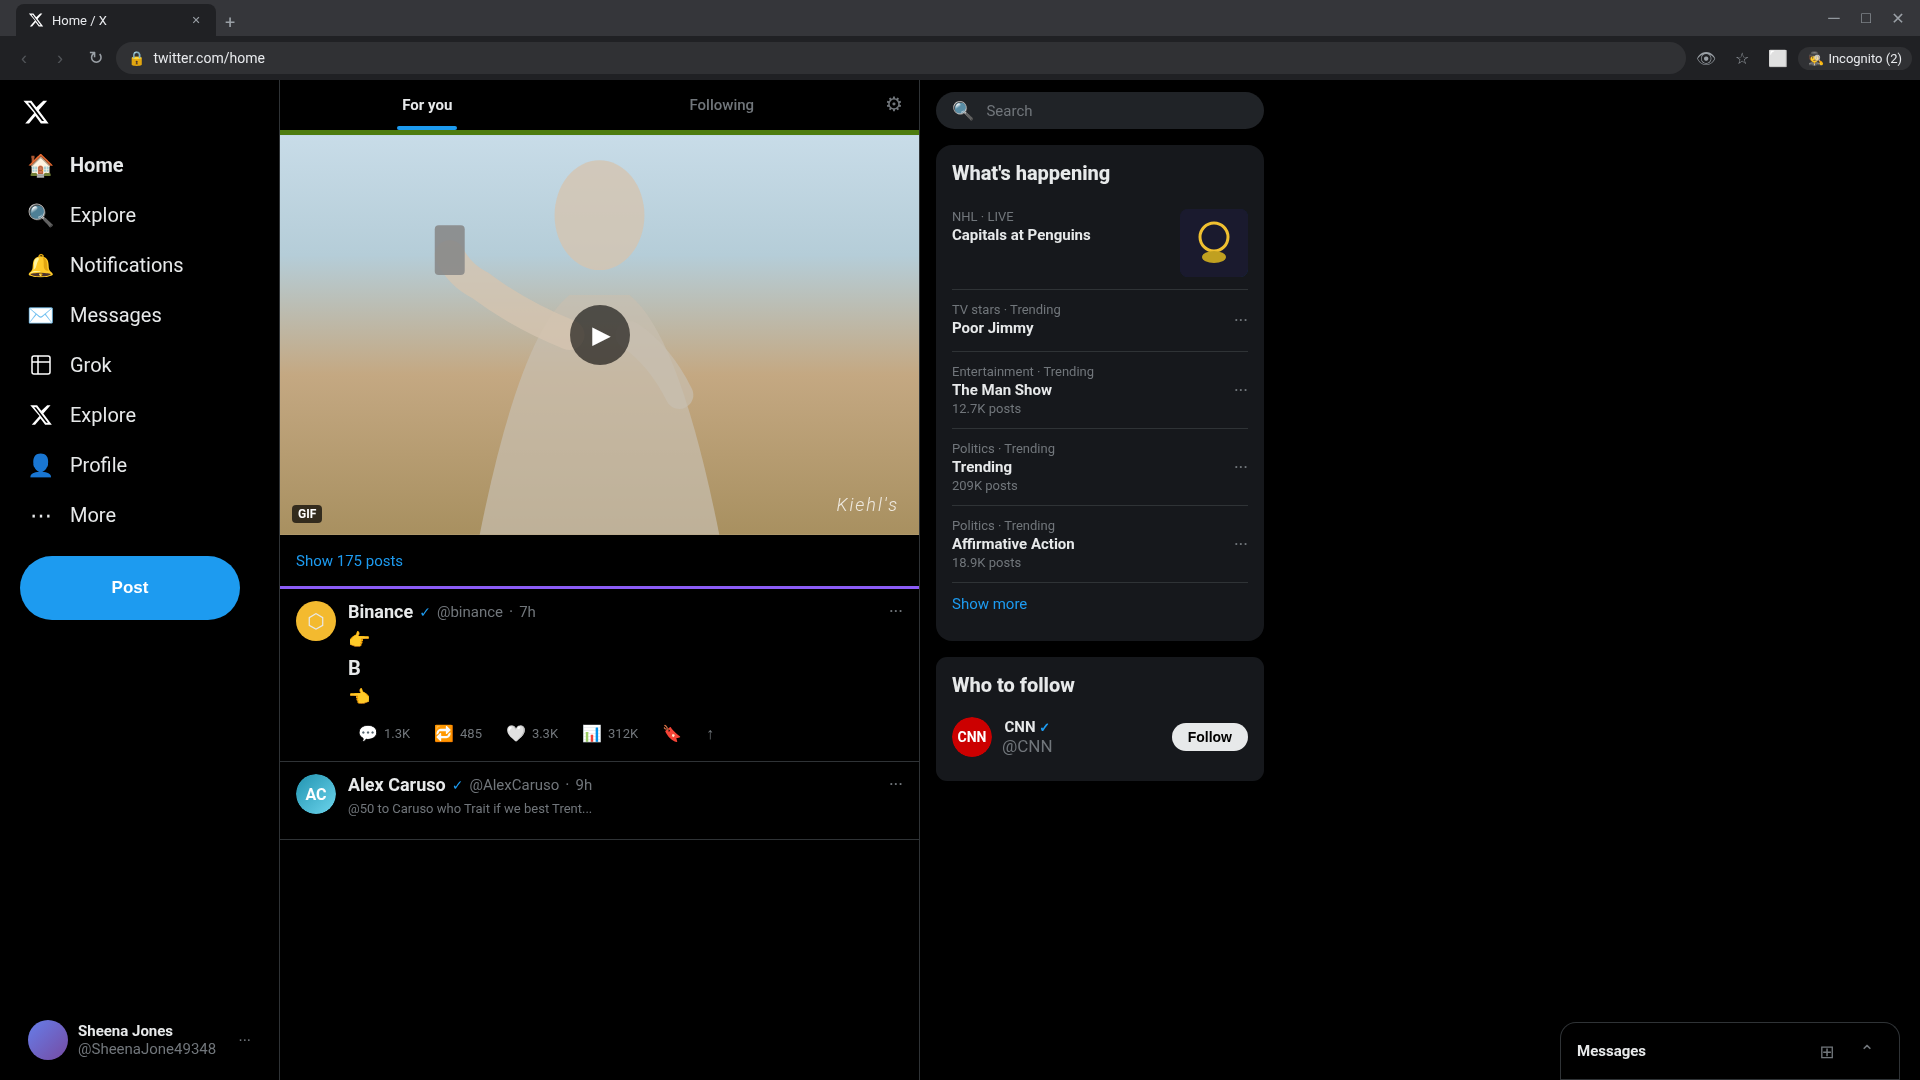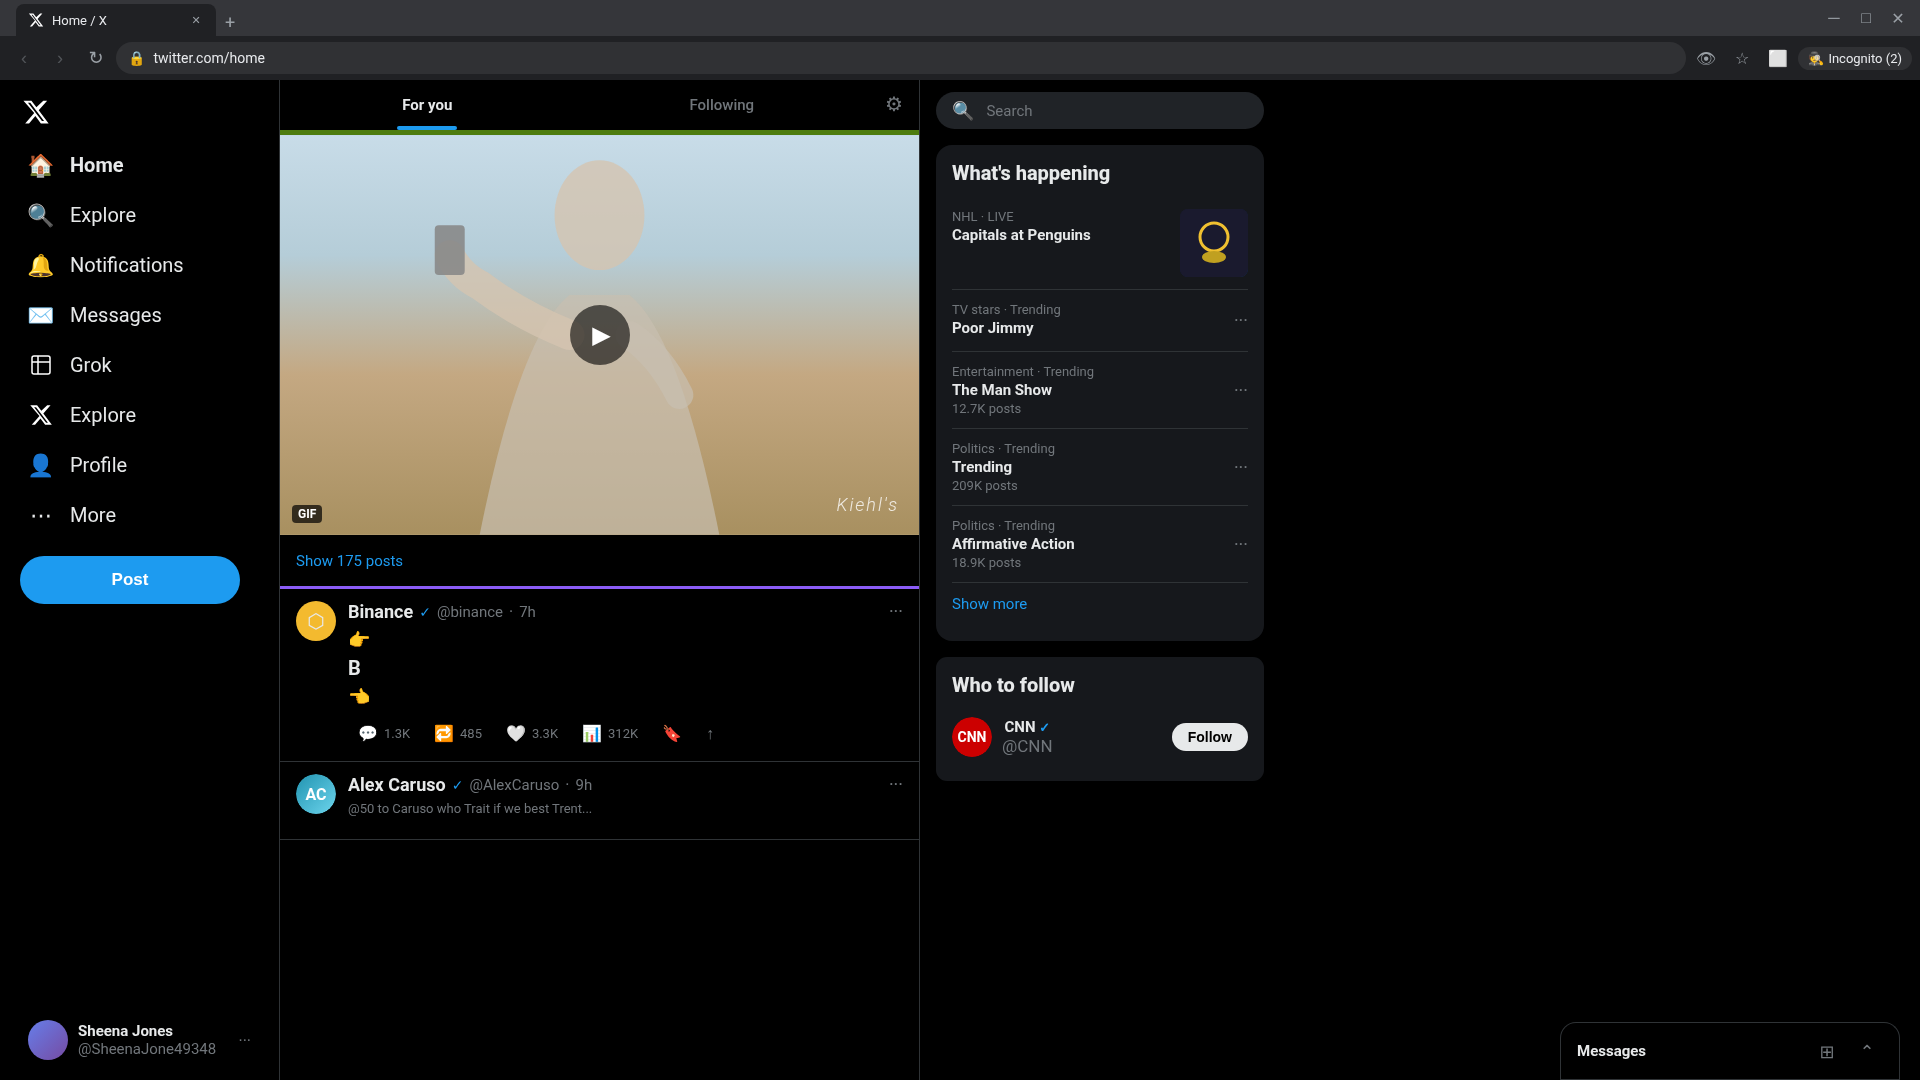--- a/index.html
+++ b/index.html
@@ -164,21 +164,21 @@
     }
     .post-btn {
       background: #1d9bf0;
       border: none;
       border-radius: 9999px;
       color: #fff;
       font-size: 17px;
       font-weight: 700;
       cursor: pointer;
       width: 220px;
-      height: 48px;
+      height: 64px;
       margin: 16px 8px;
       transition: background 0.1s;
     }
     .user-info {
       display: flex;
       align-items: center;
       gap: 10px;
       padding: 12px 16px;
       border-radius: 9999px;
       cursor: pointer;

